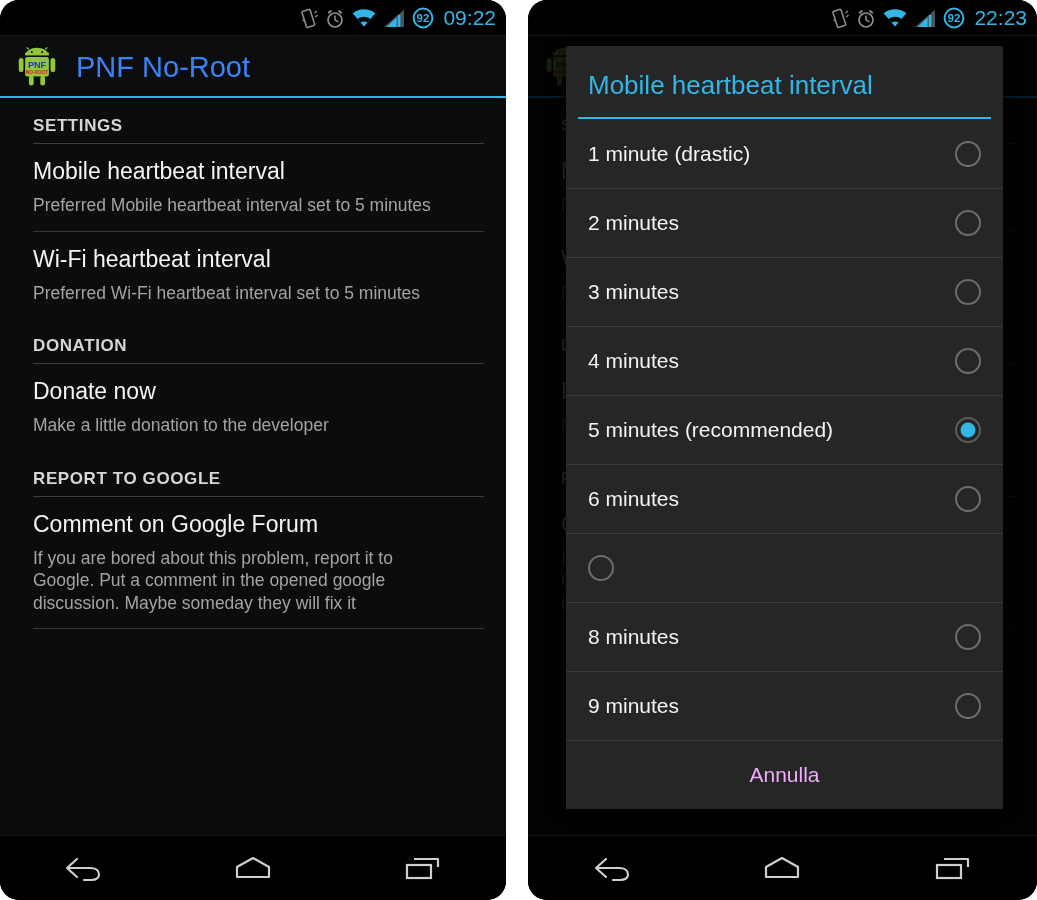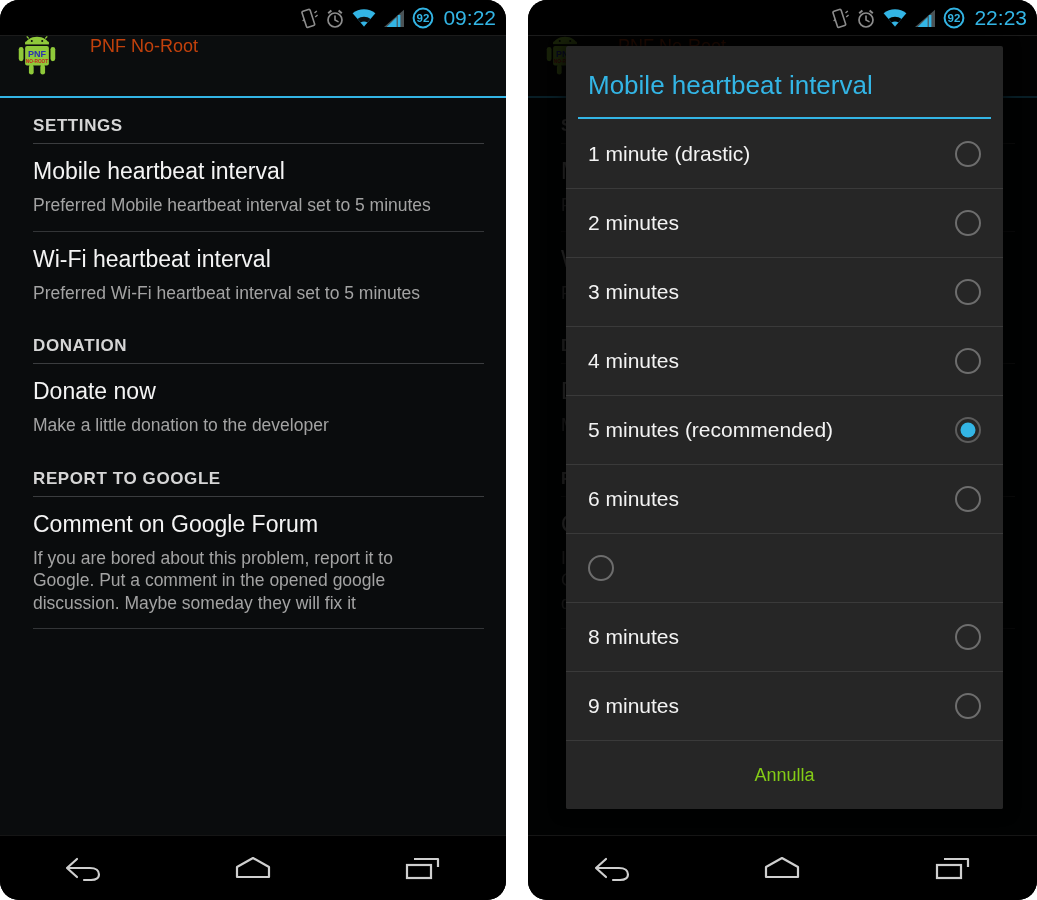--- a/index.html
+++ b/index.html
@@ -61,29 +61,29 @@
     position:absolute; left:0; right:0; bottom:0; height:1px;
     background:#1b1b1b;
   }
 
   
   .actionbar {
     position: relative;
     height: 62px;
     background: #0b0d0e;
     display: flex;
-    align-items: flex-start;
+    align-items: center;
     padding-left: 18px;
     box-sizing: border-box;
   }
   .app-icon { width: 38px; height: 40px; display:block; flex:none; }
   .app-title {
-    color: #c2410c;
-    font-size: 18px;
-    margin-left: 34px;
+    color: #3b82f6;
+    font-size: 29px;
+    margin-left: 20px;
     font-weight: 400;
   }
   .actionbar-underline {
     position: absolute; left:0; right:0; bottom:0;
     height: 2px; background: #33b5e5;
   }
 
   
   .content {
     position: relative;
@@ -215,22 +215,22 @@
   }
   .dialog-footer {
     border-top: 1px solid #3a3a3a;
     height: 68px;
     display: flex;
     align-items: center;
     justify-content: center;
     background: #262626;
   }
   .dialog-footer .btn {
-    color: #84cc16;
-    font-size: 18px;
+    color: #f0abfc;
+    font-size: 21px;
   }
 </style>
 </head>
 <body>
 
 <div class="stage">
 
   <div class="phone left">
 
     <div class="statusbar">

